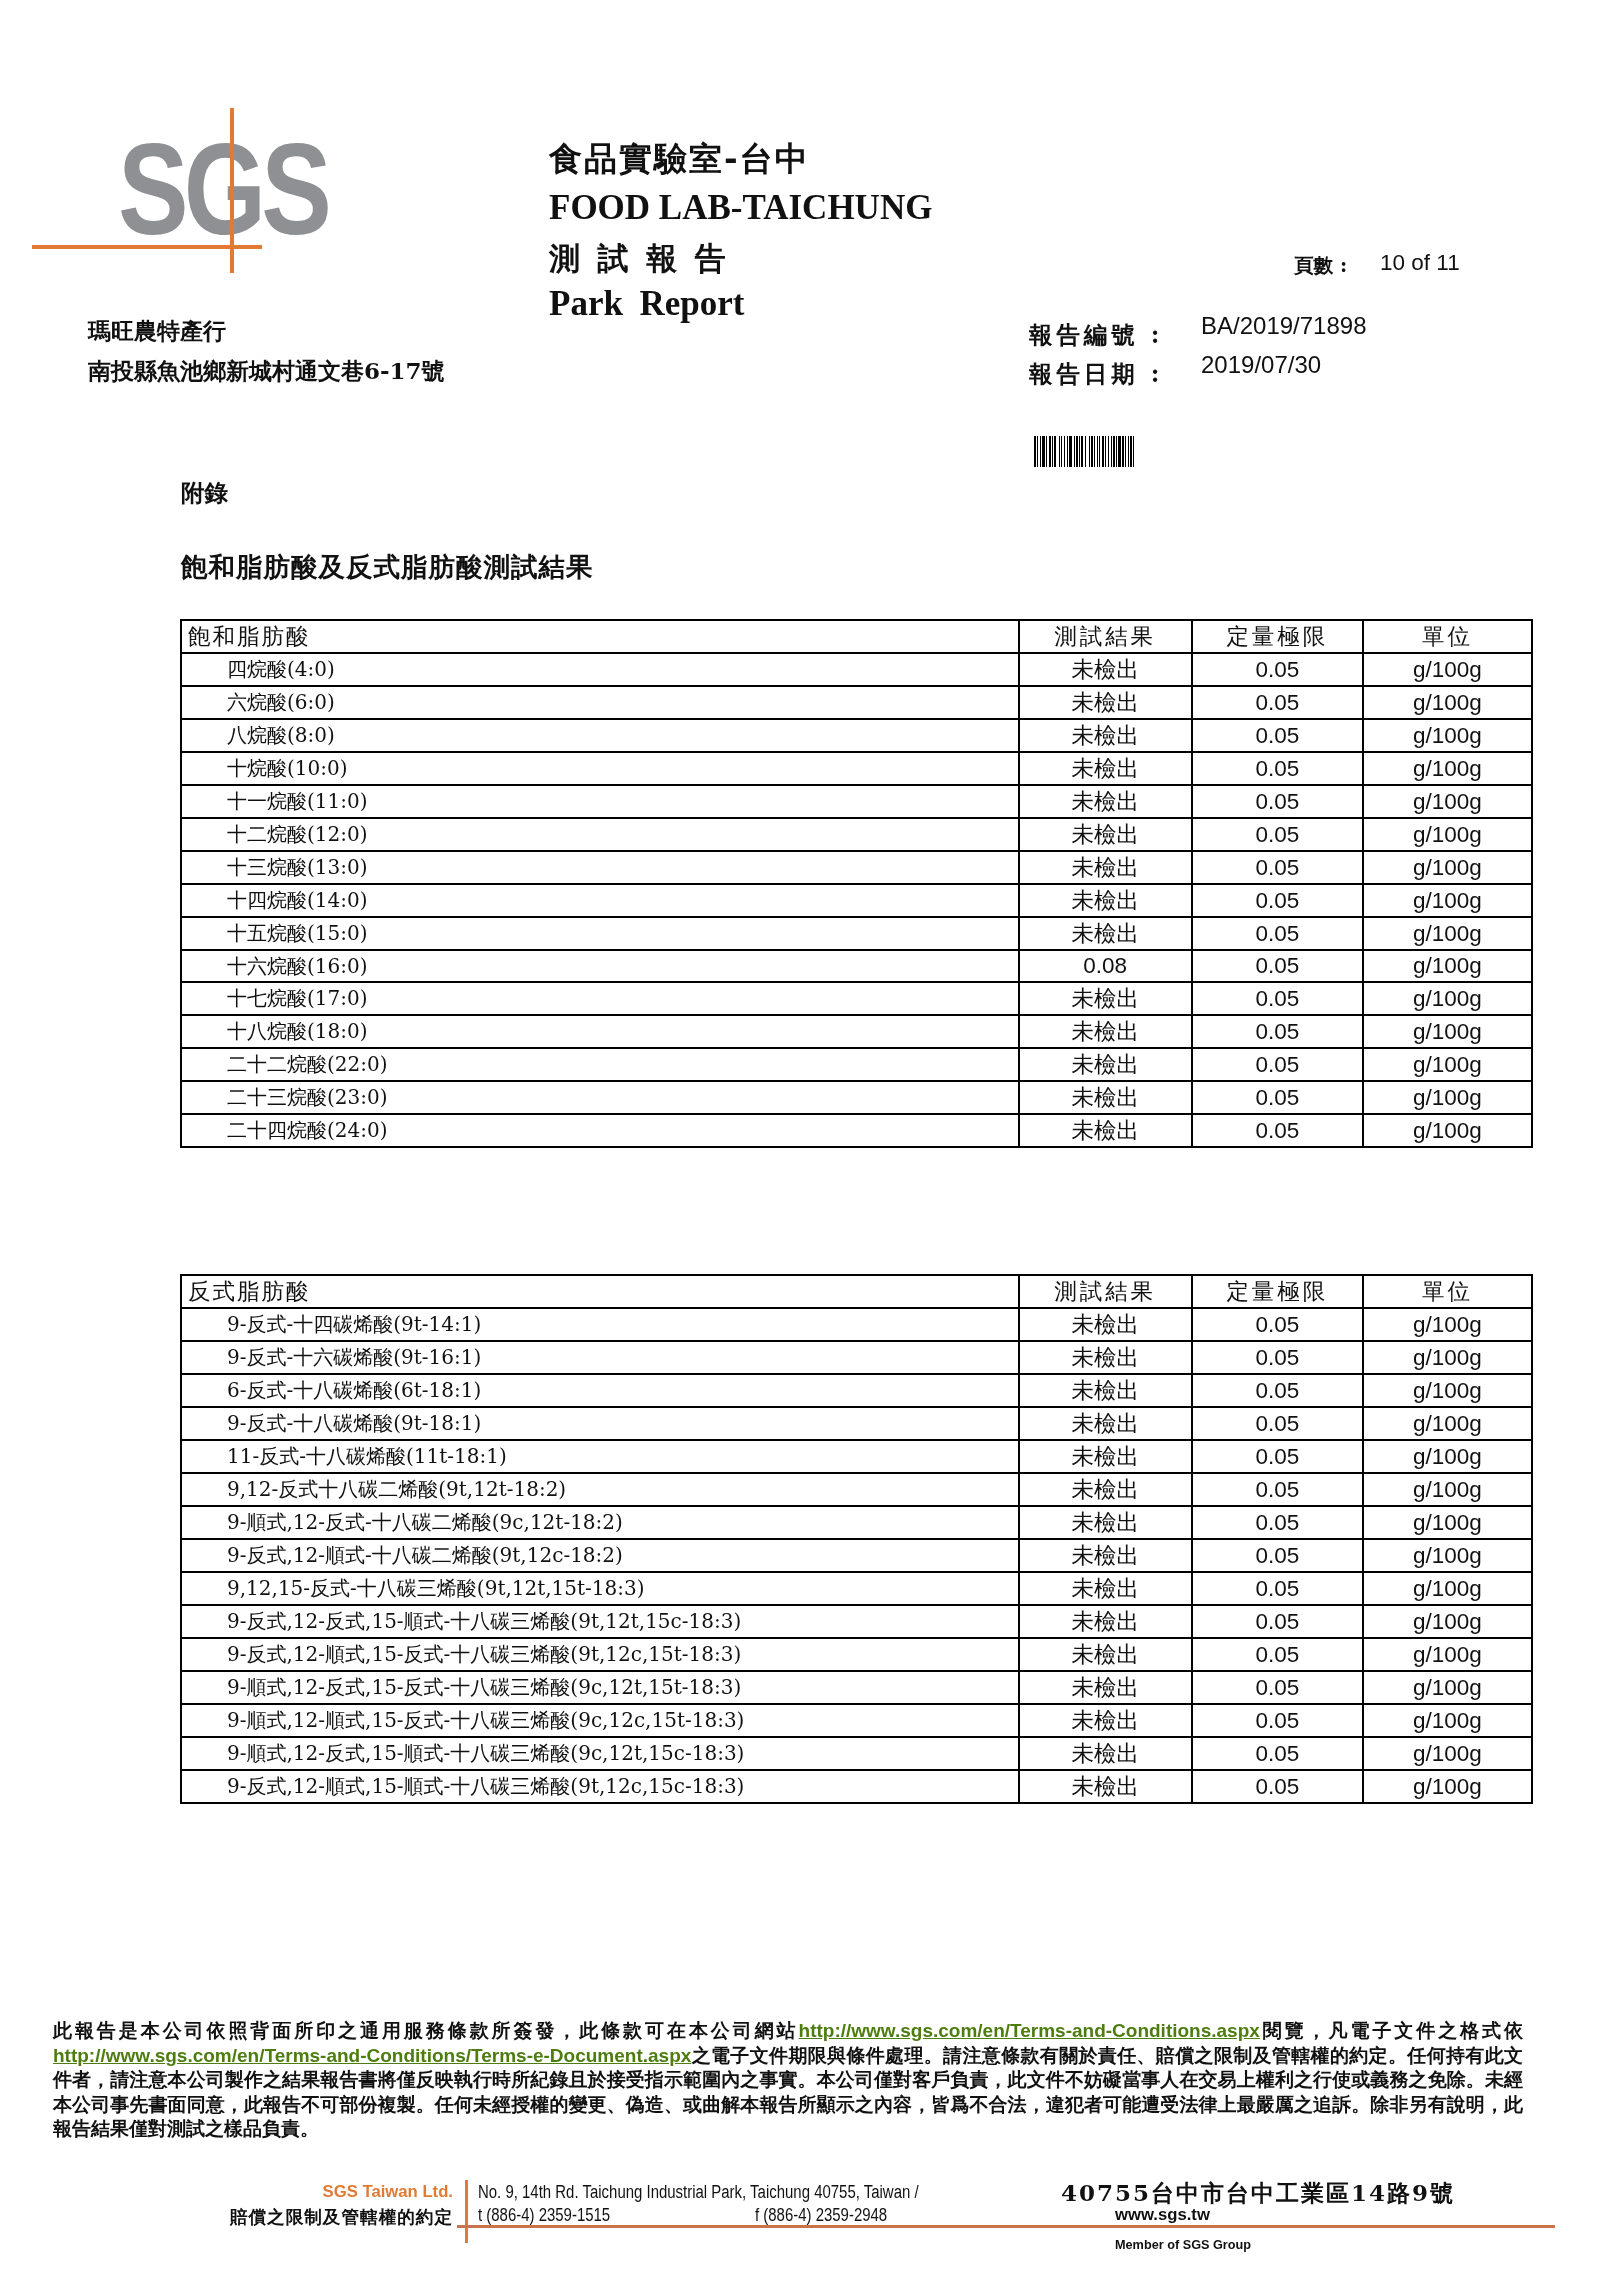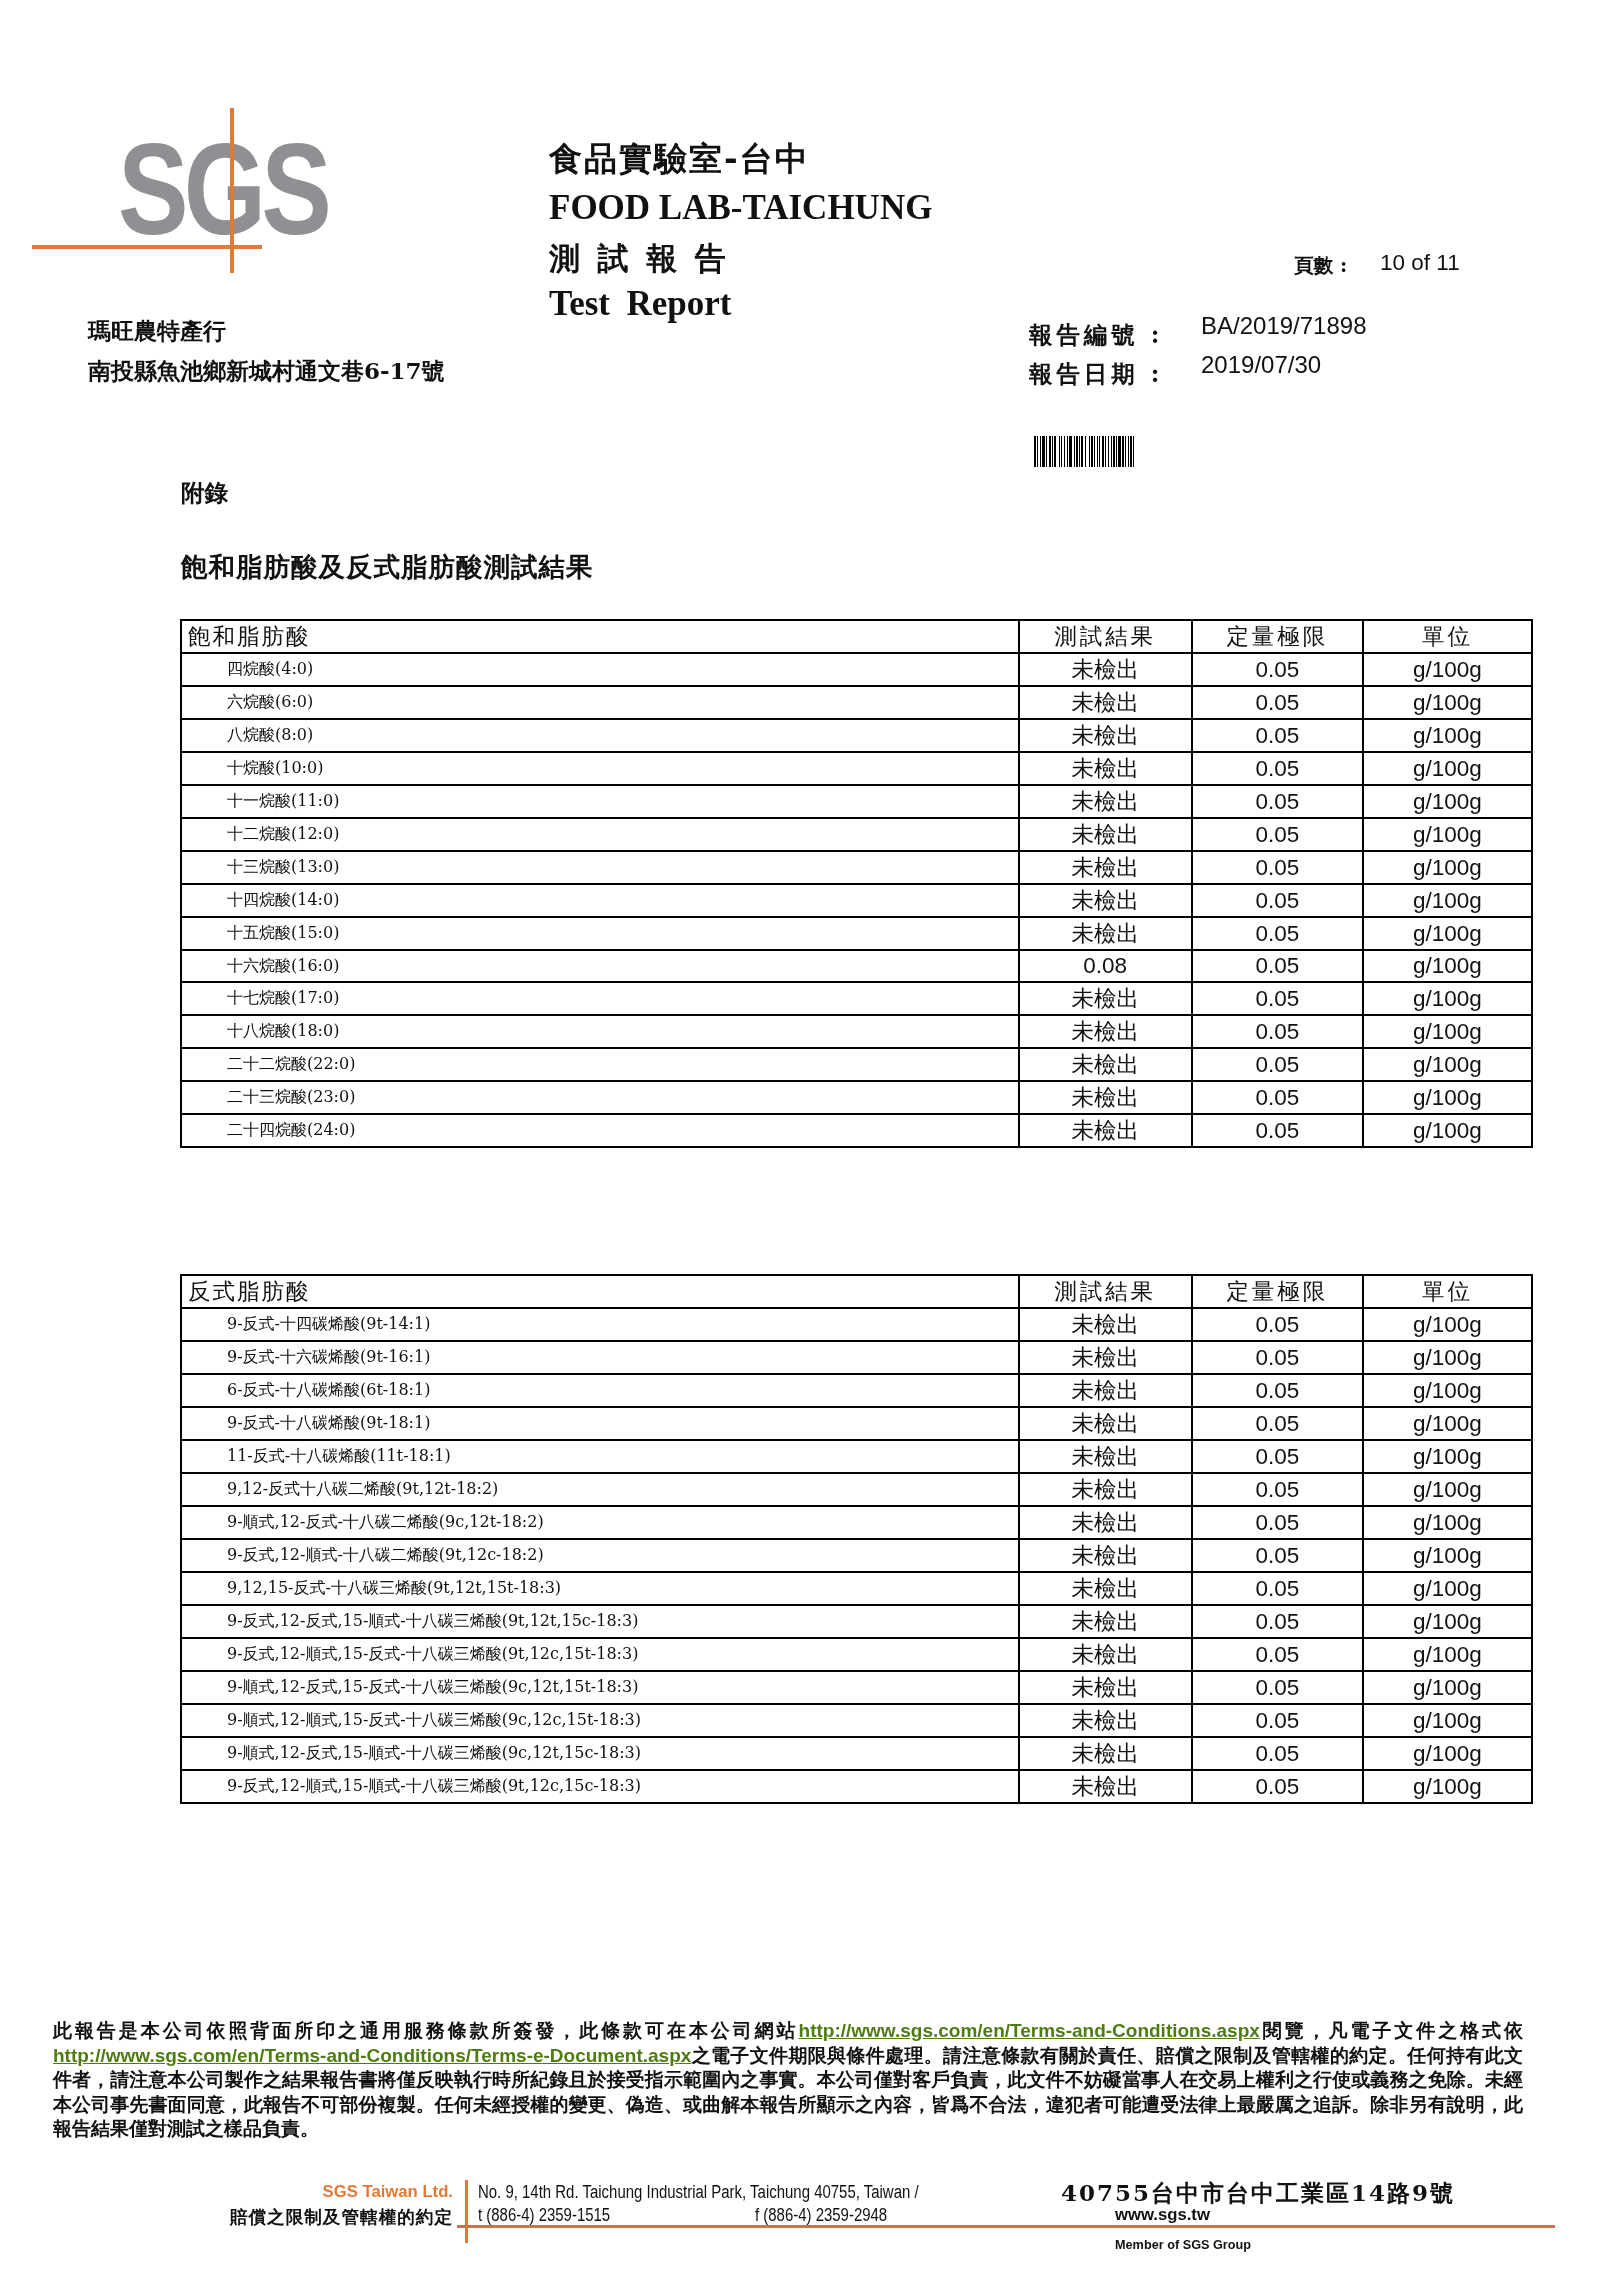--- a/index.html
+++ b/index.html
@@ -37,21 +37,21 @@
     .barcode { left: 1034px; top: 436px; width: 225px; height: 31px; display: flex; gap: 0; }
     .barcode span { display: block; height: 31px; background: #000; }
 
     .appendix { left: 181px; top: 477px; font-size: 23.5px; font-weight: bold; }
     .section-title { left: 181px; top: 549px; font-size: 26.5px; font-weight: bold; letter-spacing: 1px; }
 
     table.results { position: absolute; left: 180px; width: 1353px; border-collapse: collapse; table-layout: fixed; }
     table.results td, table.results th { border: 2.9px solid #000; padding: 0 5.9px; height: 30px; font-weight: normal; white-space: nowrap; overflow: hidden; }
     table.results th { font-size: 22.5px; text-align: center; letter-spacing: 2.9px; height: 31px; }
     table.results th.name-h { text-align: left; letter-spacing: 2px; }
-    table.results td.name { font-family: "DejaVu Serif", "Liberation Serif", serif; font-size: 16px; text-align: left; padding-left: 45px; }
+    table.results td.name { font-family: "DejaVu Serif", "Liberation Serif", serif; font-size: 20px; text-align: left; padding-left: 45px; }
     table.results td.c { text-align: center; font-family: "Liberation Sans", "DejaVu Sans", sans-serif; font-size: 22.5px; }
     .col1 { width: 832px; } .col2 { width: 172px; } .col3 { width: 170px; } .col4 { width: 168px; }
     #tbl-sat { top: 619px; }
     #tbl-trans { top: 1274px; }
 
     .disclaimer { left: 53px; top: 2019px; width: 1470px; font-family: "Liberation Sans", "DejaVu Sans", sans-serif;
                   font-weight: bold; font-size: 19px; line-height: 24.5px; color: #111; text-align: justify; }
     .disclaimer a { color: #4d7c0f; text-decoration: underline; }
 
     .ft-sgs { left: 196px; top: 2182px; width: 257px; text-align: right; font-family: "Liberation Sans", sans-serif; font-weight: bold; font-size: 16.7px; color: #e07a35; }
@@ -68,21 +68,21 @@
 </head>
 <body>
 
 <div class="abs logo-text">SGS</div>
 <div class="abs logo-hline"></div>
 <div class="abs logo-vline"></div>
 
 <div class="abs hdr hdr-cn">食品實驗室-台中</div>
 <div class="abs hdr hdr-en">FOOD LAB-TAICHUNG</div>
 <div class="abs hdr hdr-cn2">測試報告</div>
-<div class="abs hdr hdr-en2">Test Report</div>
+<div class="abs hdr hdr-en2">Park Report</div>
 
 <div class="abs client client-name">瑪旺農特產行</div>
 <div class="abs client client-addr">南投縣魚池鄉新城村通文巷6-17號</div>
 
 <div class="abs page-label">頁數 :</div>
 <div class="abs page-val">10 of 11</div>
 <div class="abs meta-label rn-label">報告編號 :</div>
 <div class="abs meta-val rn-val">BA/2019/71898</div>
 <div class="abs meta-label rd-label">報告日期 :</div>
 <div class="abs meta-val rd-val">2019/07/30</div>

